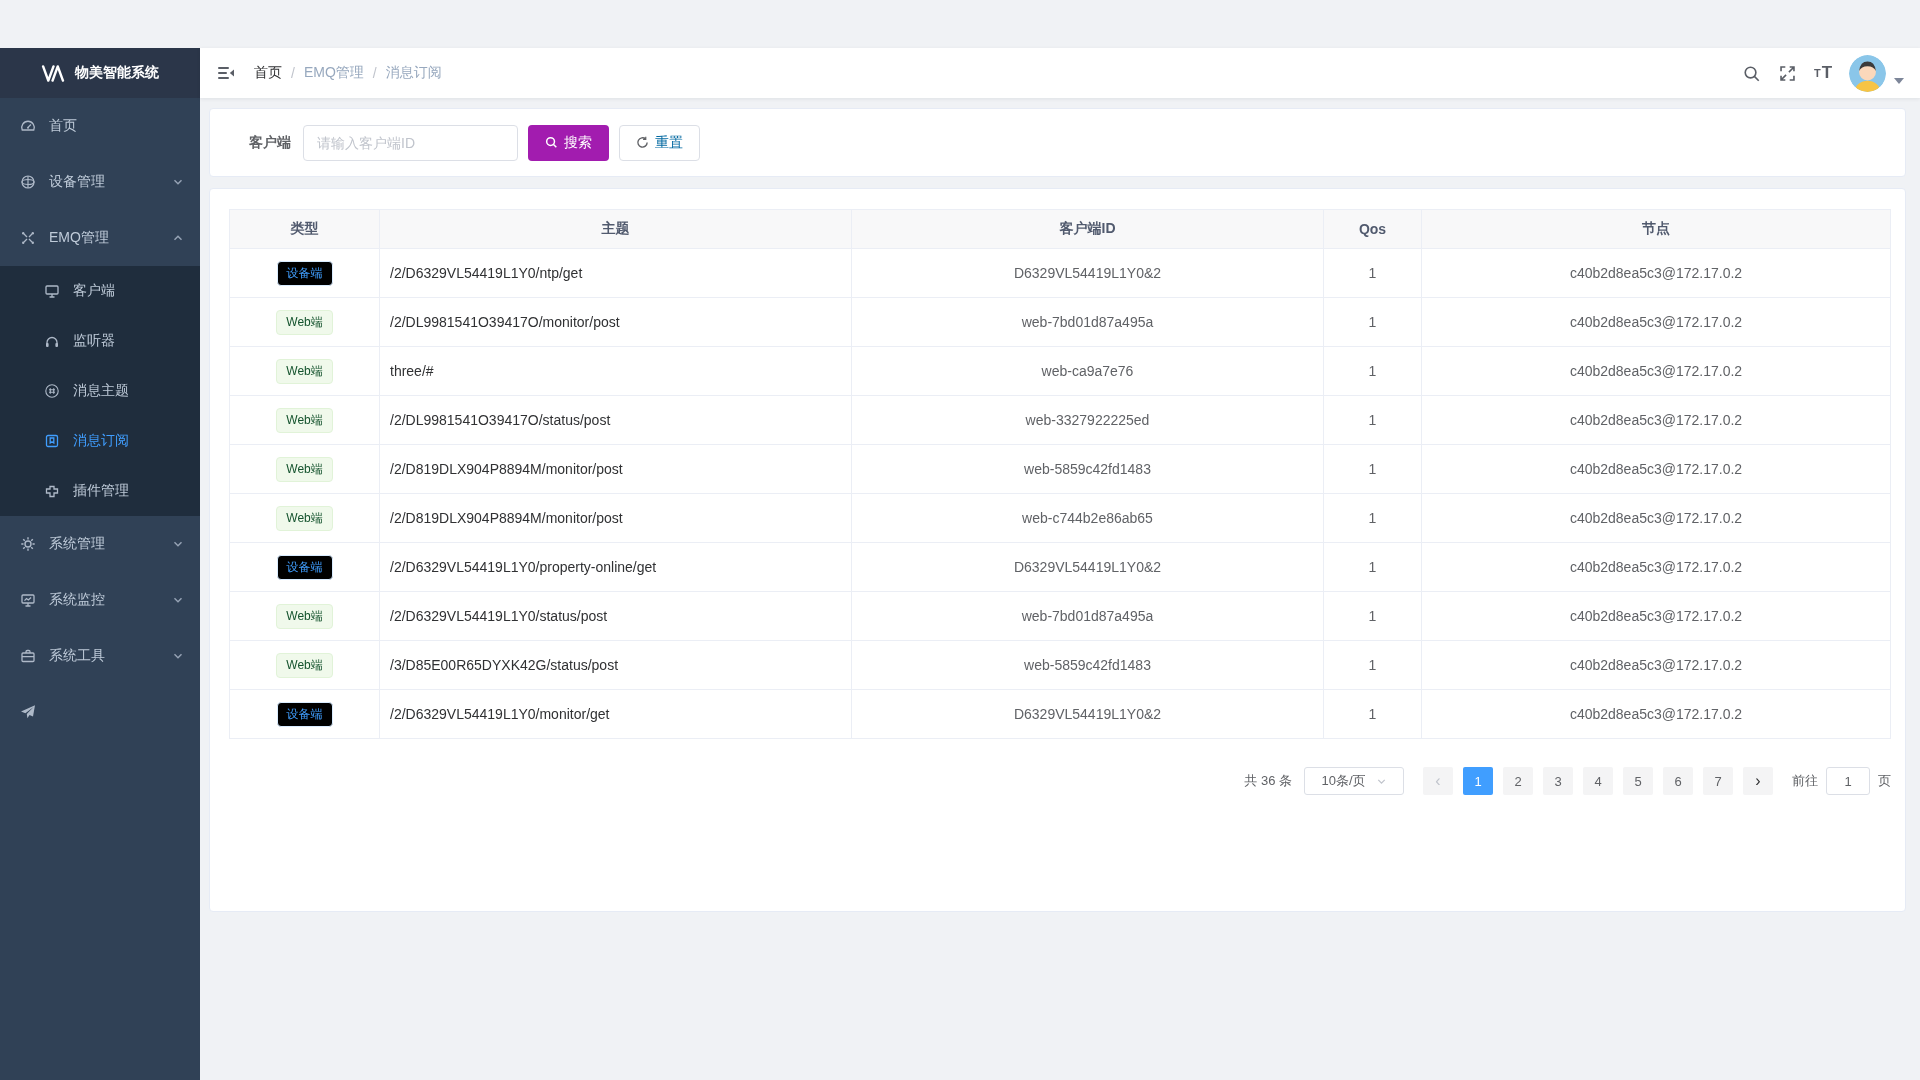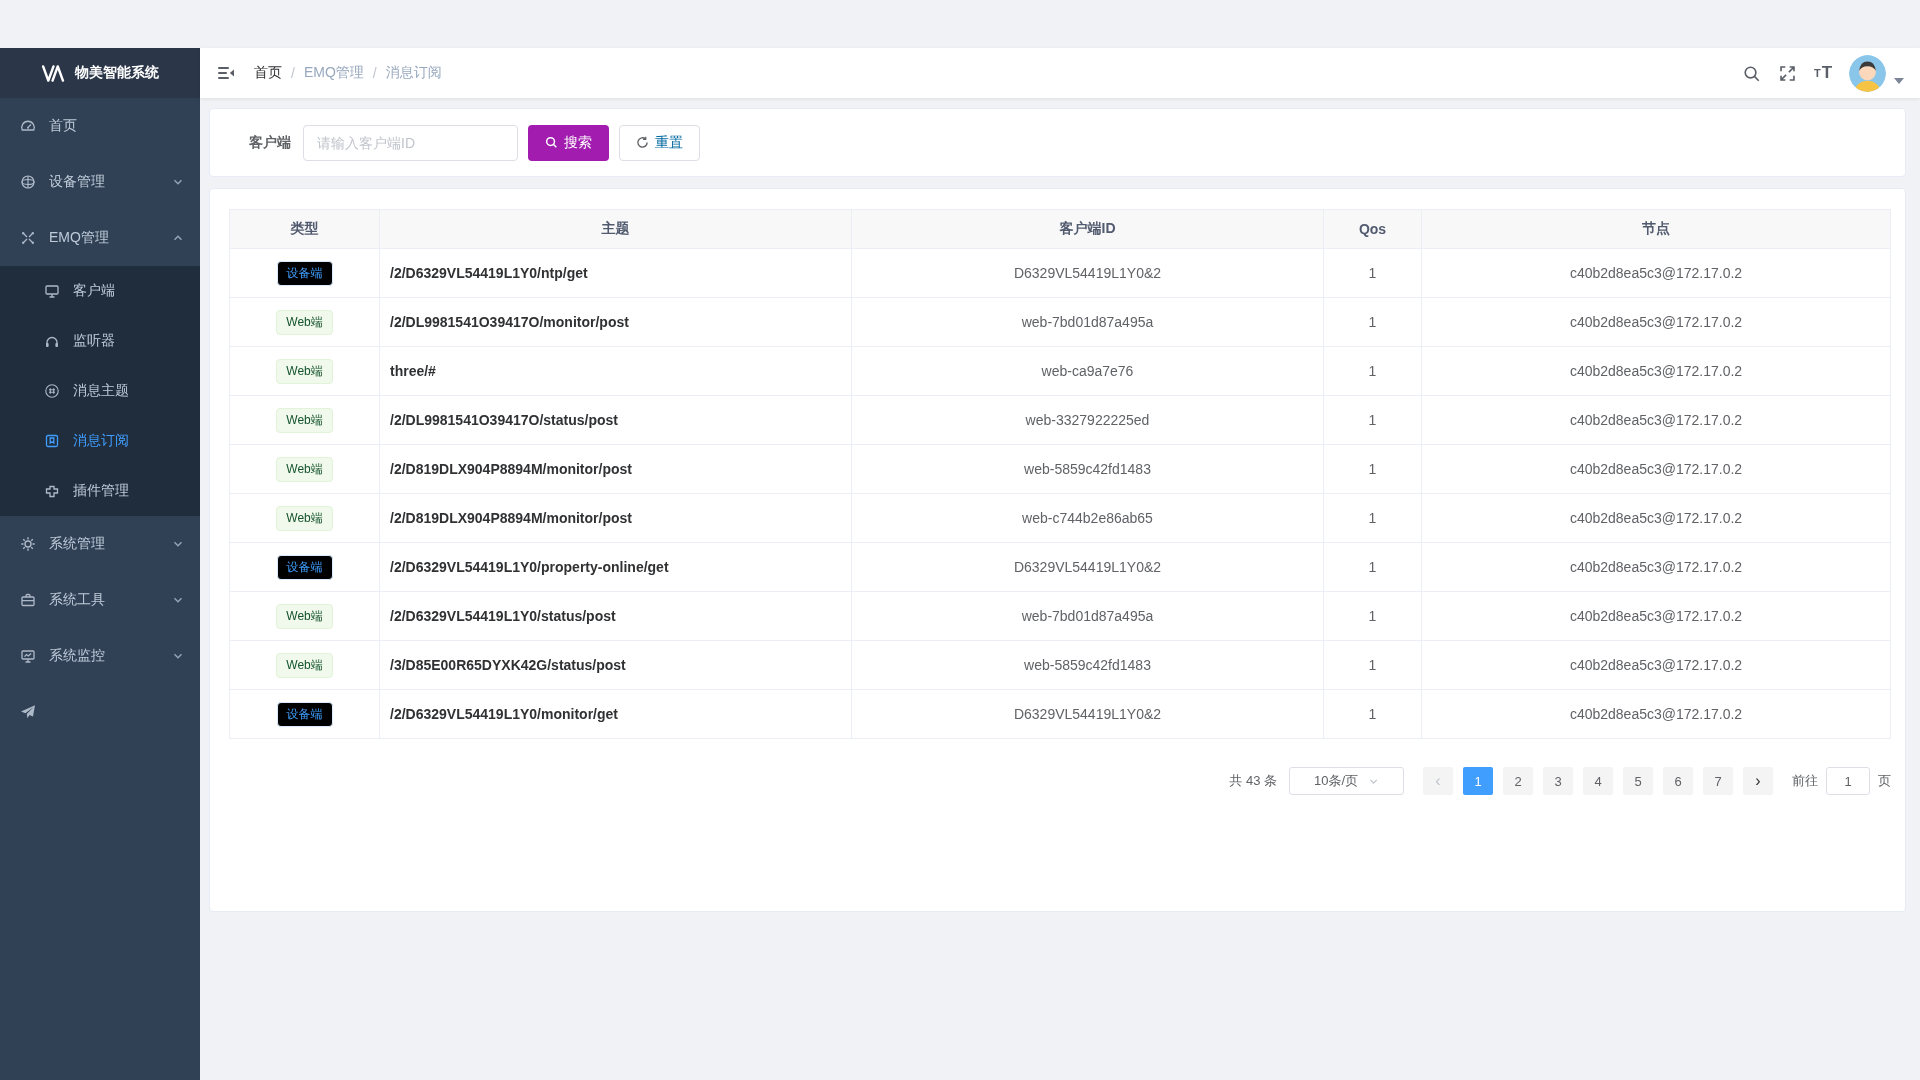--- a/index.html
+++ b/index.html
@@ -54,31 +54,31 @@
     gap:6px; padding:0 16px; cursor:pointer; border:1px solid transparent; margin-left:10px;
     font-family:inherit; }
   .btn.primary { background:#a21caf; color:#fff; }
   .btn.plain { background:#fff; border-color:#dcdfe6; color:#0369a1; }
 
   .table-card { min-height:724px; padding:20px 14px 0 19px; }
   table { width:100%; border-collapse:collapse; table-layout:fixed; font-size:14px; }
   th { background:#f8f8f9; color:#515a6e; font-weight:bold; height:39px;
     border:1px solid #ebeef5; text-align:center; }
   td { height:49px; border:1px solid #ebeef5; color:#606266; text-align:center; font-weight:normal; }
-  td.col-topic { text-align:left; padding-left:10px; font-weight:bold; color:#303133; }
+  td.col-topic { text-align:left; padding-left:10px; font-weight:normal; color:#303133; }
   .tag { display:inline-block; height:25px; line-height:23px; padding:0 9px; font-size:12px;
     border-radius:4px; border:1px solid; }
   .tag-device { background:#000000; border-color:#d9ecff; color:#409eff; }
   .tag-web { background:#f0f9eb; border-color:#e1f3d8; color:#14532d; }
 
   
   .pagination { margin-top:28px; display:flex; align-items:center; justify-content:flex-end;
     font-size:13px; color:#606266; }
   .pg-total { margin-right:12px; }
-  .page-size { width:115px; height:28px; border:1px solid #dcdfe6; border-radius:3px;
+  .page-size { width:100px; height:28px; border:1px solid #dcdfe6; border-radius:3px;
     display:flex; align-items:center; justify-content:center; gap:10px; cursor:pointer;
     margin-right:14px; background:#fff; color:#606266; }
   .page-size .sel-caret { color:#c0c4cc; display:inline-flex; }
   .pg-btn { min-width:30px; height:28px; margin:0 5px; background:#f4f4f5; color:#606266;
     border:none; border-radius:2px; font-size:13px; cursor:pointer; font-family:inherit; }
   .pg-btn.arrow { font-size:16px; line-height:1; }
   .pg-btn.prev { color:#c0c4cc; }
   .pg-btn.next { color:#303133; }
   .pg-btn.active { background:#409eff; color:#fff; }
   .goto-label { margin-left:14px; margin-right:8px; }
@@ -206,41 +206,41 @@
         <span class="mi-chevron">
           <svg width="12" height="12" viewBox="0 0 12 12" fill="none" stroke="currentColor" stroke-width="1.4">
               <path d="M2.5 4.2l3.5 3.6 3.5-3.6"></path>
             </svg>
         </span>
       </div>
 
       <div class="menu-item">
         <span class="mi-icon">
           <svg width="16" height="16" viewBox="0 0 16 16" fill="none" stroke="currentColor" stroke-width="1.3">
-              <rect x="2" y="5" width="12" height="8.5" rx="1"></rect>
-              <path d="M6 5V3.8A1.3 1.3 0 0 1 7.3 2.5h1.4A1.3 1.3 0 0 1 10 3.8V5M2 8.7h12"></path>
-            </svg>
-        </span>
-        <span class="mi-label">系统工具</span>
+              <rect x="2" y="3" width="12" height="8" rx="1"></rect>
+              <path d="M4.5 8.6l2-2 1.8 1.4 2.8-2.6"></path>
+              <path d="M5.5 14h5M8 11v3"></path>
+            </svg>
+        </span>
+        <span class="mi-label">系统监控</span>
         <span class="mi-chevron">
           <svg width="12" height="12" viewBox="0 0 12 12" fill="none" stroke="currentColor" stroke-width="1.4">
               <path d="M2.5 4.2l3.5 3.6 3.5-3.6"></path>
             </svg>
         </span>
       </div>
 
       <div class="menu-item">
         <span class="mi-icon">
           <svg width="16" height="16" viewBox="0 0 16 16" fill="none" stroke="currentColor" stroke-width="1.3">
-              <rect x="2" y="3" width="12" height="8" rx="1"></rect>
-              <path d="M4.5 8.6l2-2 1.8 1.4 2.8-2.6"></path>
-              <path d="M5.5 14h5M8 11v3"></path>
-            </svg>
-        </span>
-        <span class="mi-label">系统监控</span>
+              <rect x="2" y="5" width="12" height="8.5" rx="1"></rect>
+              <path d="M6 5V3.8A1.3 1.3 0 0 1 7.3 2.5h1.4A1.3 1.3 0 0 1 10 3.8V5M2 8.7h12"></path>
+            </svg>
+        </span>
+        <span class="mi-label">系统工具</span>
         <span class="mi-chevron">
           <svg width="12" height="12" viewBox="0 0 12 12" fill="none" stroke="currentColor" stroke-width="1.4">
               <path d="M2.5 4.2l3.5 3.6 3.5-3.6"></path>
             </svg>
         </span>
       </div>
 
       <div class="menu-item">
         <span class="mi-icon">
           <svg width="16" height="16" viewBox="0 0 16 16" fill="currentColor">
@@ -412,21 +412,21 @@
               <td><span class="tag tag-device">设备端</span></td>
               <td class="col-topic">/2/D6329VL54419L1Y0/monitor/get</td>
               <td>D6329VL54419L1Y0&amp;2</td>
               <td>1</td>
               <td>c40b2d8ea5c3@172.17.0.2</td>
             </tr>
           </tbody>
         </table>
 
         <div class="pagination">
-          <span class="pg-total">共 43 条</span>
+          <span class="pg-total">共 36 条</span>
           <div class="page-size">
             <span>10条/页</span>
             <span class="sel-caret">
               <svg width="11" height="11" viewBox="0 0 12 12" fill="none" stroke="currentColor" stroke-width="1.4">
                   <path d="M2.5 4.2l3.5 3.6 3.5-3.6"></path>
                 </svg>
             </span>
           </div>
           <button class="pg-btn arrow prev">‹</button>
           <button class="pg-btn active">1</button>

